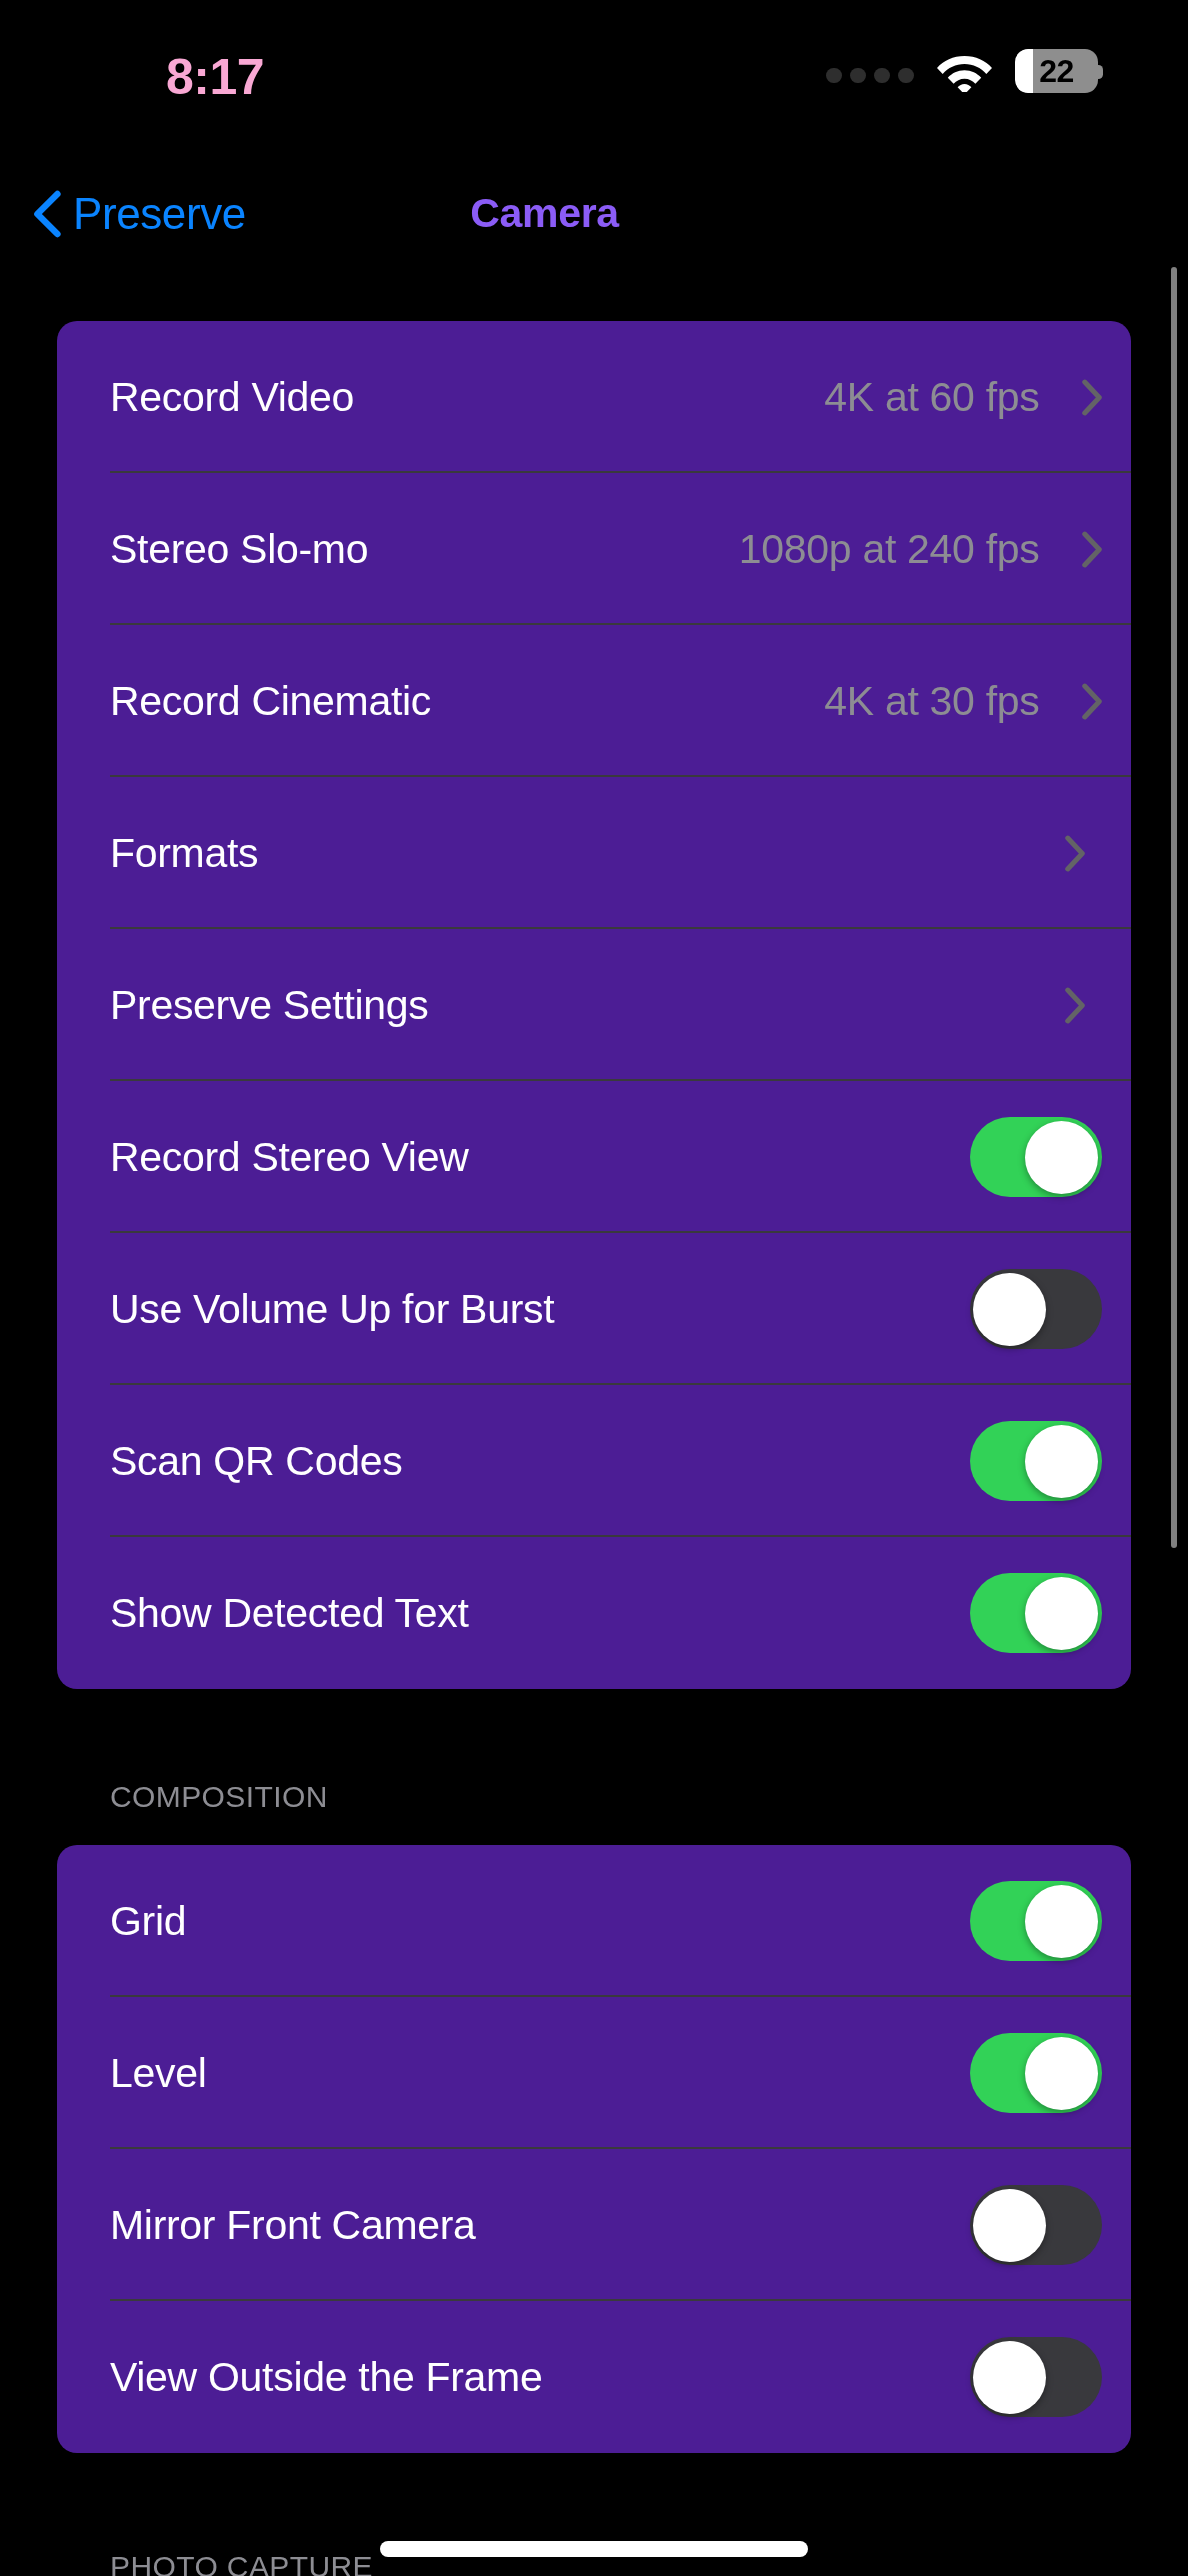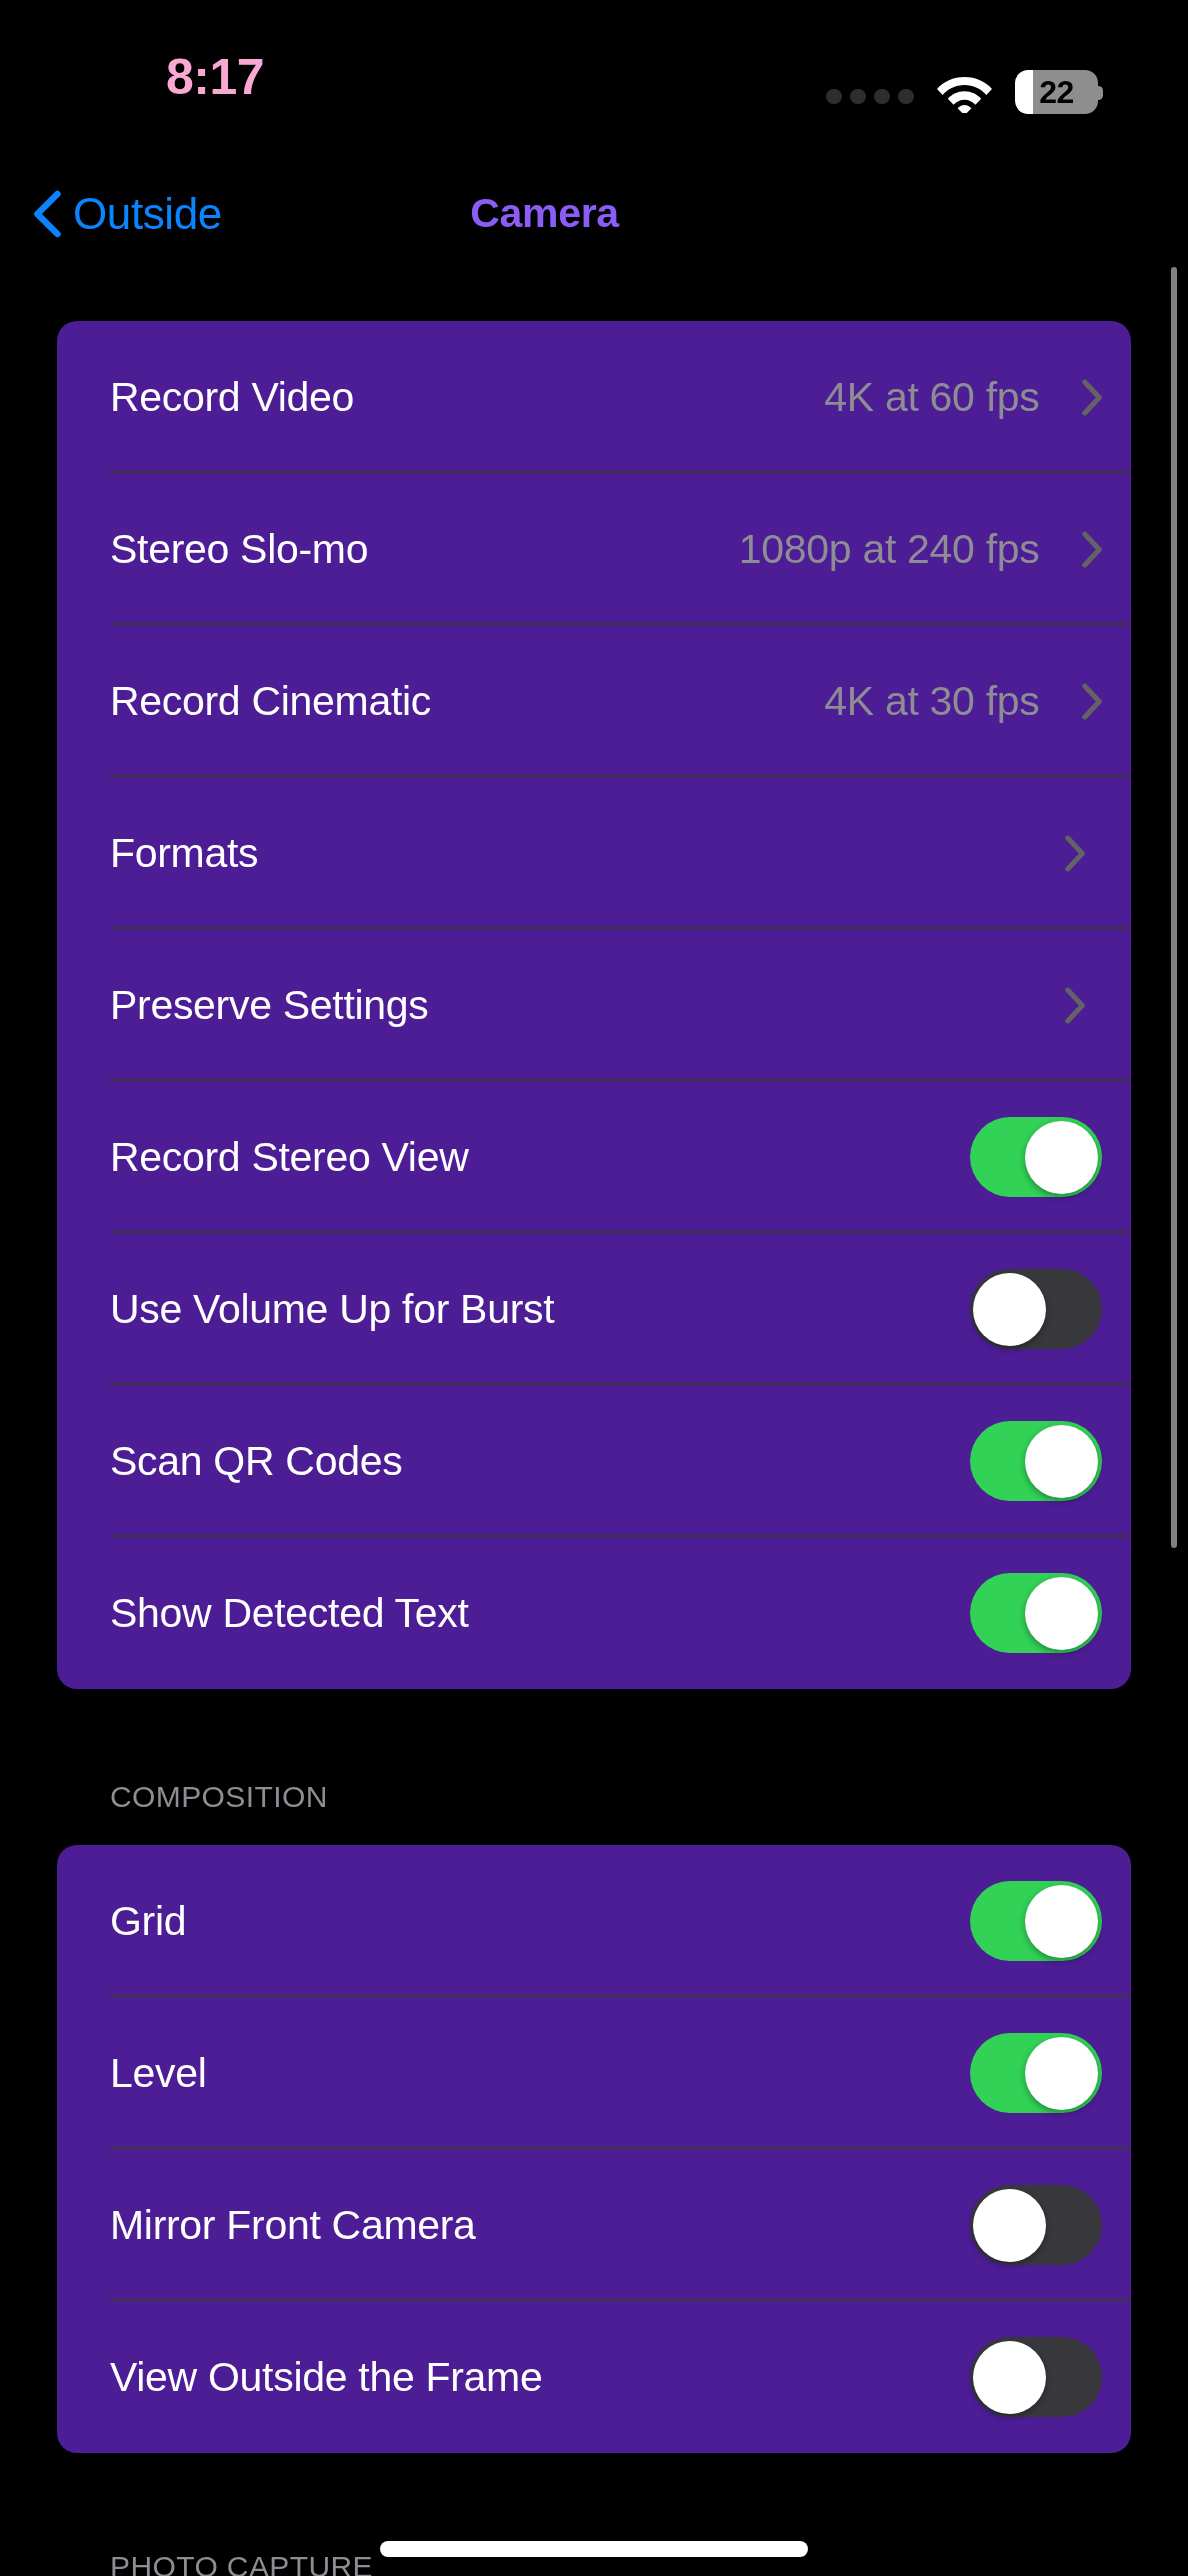--- a/index.html
+++ b/index.html
@@ -30,21 +30,21 @@
     top: 48px;
     width: 203px;
     font-size: 50px;
     font-weight: 600;
     color: #f9a8d4;
     letter-spacing: -0.5px;
   }
   #status-right {
     position: absolute;
     right: 85px;
-    top: 66px;
+    top: 45px;
     height: 52px;
     display: flex;
     align-items: center;
     gap: 22px;
   }
   #cellular-icon {
     display: flex;
     align-items: flex-end;
     gap: 8.3px;
     height: 28px;
@@ -273,21 +273,21 @@
 </div>
 
 <div id="nav-bar">
 
   <div id="back-button">
     <span>
       <svg id="back-chevron" viewBox="0 0 34 54" xmlns="http://www.w3.org/2000/svg">
         <polyline points="29,5 7,27 29,49" fill="none" stroke="#0a84ff" stroke-width="7" stroke-linecap="round" stroke-linejoin="round"></polyline>
       </svg>
     </span>
-    <span id="back-label">Outside</span>
+    <span id="back-label">Preserve</span>
   </div>
 
   <div id="page-title">Camera</div>
 </div>
 
 <div id="scroll-area">
 
   <div class="card" id="card-1" style="top:321px;">
 
     <div class="row">

